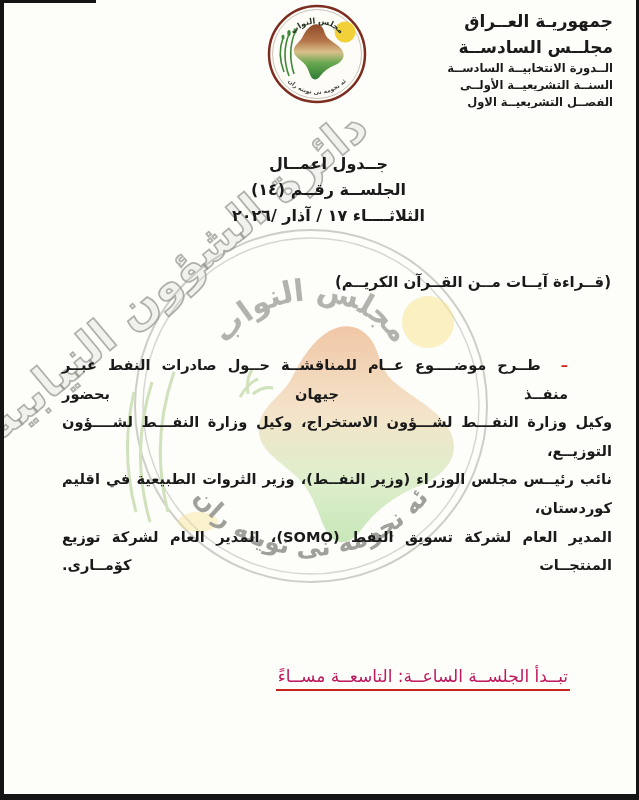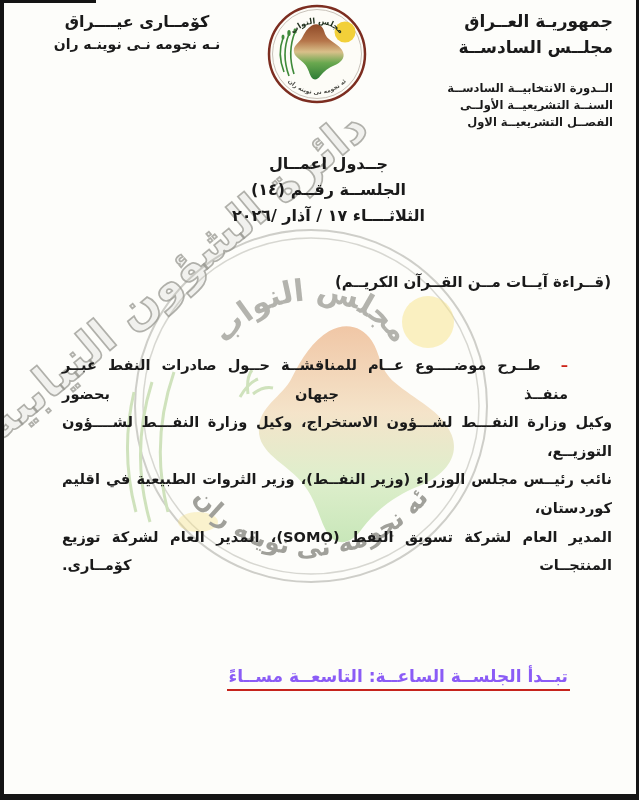--- a/index.html
+++ b/index.html
@@ -10,40 +10,40 @@
   
   .edge{position:absolute;background:#141414;z-index:6;}
   .edge-left{left:0;top:0;width:4px;height:100%;}
   .edge-right{right:0;top:0;width:3px;height:100%;}
   .edge-bottom{left:0;bottom:0;width:100%;height:6px;}
   .edge-topleft{left:0;top:0;width:96px;height:3px;}
 
   
   .hdr-right{position:absolute;top:8px;right:26px;width:212px;z-index:3;}
   .hr-main{font-size:17px;font-weight:bold;line-height:26px;letter-spacing:.5px;}
-  .hr-sub{margin-top:20px;font-size:11.5px;font-weight:bold;line-height:17px;}
+  .hr-sub{margin-top:0;font-size:11.5px;font-weight:bold;line-height:17px;}
   .hdr-left{position:absolute;top:12px;left:20px;width:234px;text-align:center;z-index:3;}
   .hl1{font-size:16px;font-weight:bold;}
   .hl2{font-size:14px;font-weight:bold;margin-top:5px;}
   .logo{position:absolute;top:2px;left:265px;width:104px;height:104px;z-index:3;}
 
   
   .title-block{position:absolute;top:151px;left:0;width:100%;text-align:center;
     font-weight:bold;font-size:16px;line-height:26px;z-index:3;transform:translateX(9px);}
   .title-block div{letter-spacing:.3px;}
 
   
   .quran{position:absolute;top:273px;right:28px;font-size:15px;font-weight:bold;z-index:3;}
   .agenda{position:absolute;top:351px;right:27px;left:62px;font-size:14.6px;font-weight:bold;
     line-height:28.6px;z-index:3;}
   .pline{text-align:justify;text-align-last:justify;}
   .pline.first{padding-right:44px;}
   .bullet{color:#cc2418;margin-left:9px;}
-  .footer-note{position:absolute;top:666px;right:69px;color:#8b5cf6;font-size:17px;
-    font-weight:bold;border-bottom:2.5px solid #c6241c;padding:0 2px 3px 2px;z-index:3;letter-spacing:.3px;}
+  .footer-note{position:absolute;top:666px;right:69px;color:#be185d;font-size:17px;
+    font-weight:normal;border-bottom:2.5px solid #c6241c;padding:0 2px 3px 2px;z-index:3;letter-spacing:.3px;}
 
   
   .wm-seal{position:absolute;top:222px;left:90px;width:442px;height:368px;z-index:1;}
   .wm-diagonal{position:absolute;top:247px;left:-95px;width:540px;z-index:2;
     transform:rotate(-40deg);font-size:47px;font-weight:bold;letter-spacing:1px;
     text-align:center;white-space:nowrap;direction:rtl;
     color:rgba(190,190,185,0.18);-webkit-text-stroke:1.7px rgba(152,152,146,0.75);}
 </style>
 </head>
 <body>
@@ -87,24 +87,20 @@
       <div>جمهوريـة العــراق</div>
       <div>مجلــس السادســة</div>
     </div>
     <div class="hr-sub">
       <div>الــدورة الانتخابيــة السادســة</div>
       <div>السنــة التشريعيــة الأولــى</div>
       <div>الفصــل التشريعيــة الاول</div>
     </div>
   </div>
 
-  <div class="hdr-left">
-    <div class="hl1">كۆمــارى عيــــراق</div>
-    <div class="hl2">نـه نجومه نـى نوينـه ران</div>
-  </div>
 
   <svg class="logo" viewBox="0 0 104 104">
     <defs>
       <linearGradient id="gLogo" x1="0" y1="0" x2="0" y2="1">
         <stop offset="0%" stop-color="#8f4a28"></stop>
         <stop offset="30%" stop-color="#b5754a"></stop>
         <stop offset="50%" stop-color="#d9c08a"></stop>
         <stop offset="70%" stop-color="#69a84f"></stop>
         <stop offset="100%" stop-color="#2d7c36"></stop>
       </linearGradient>

